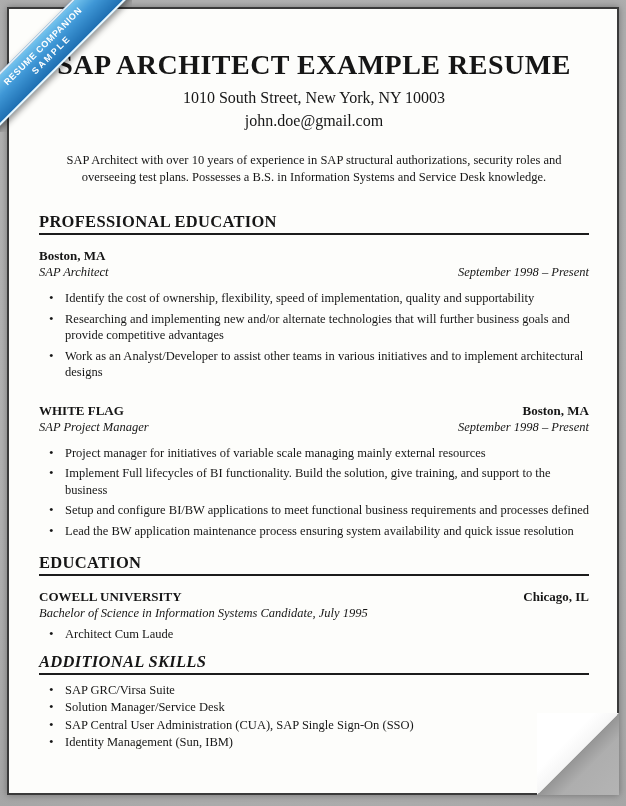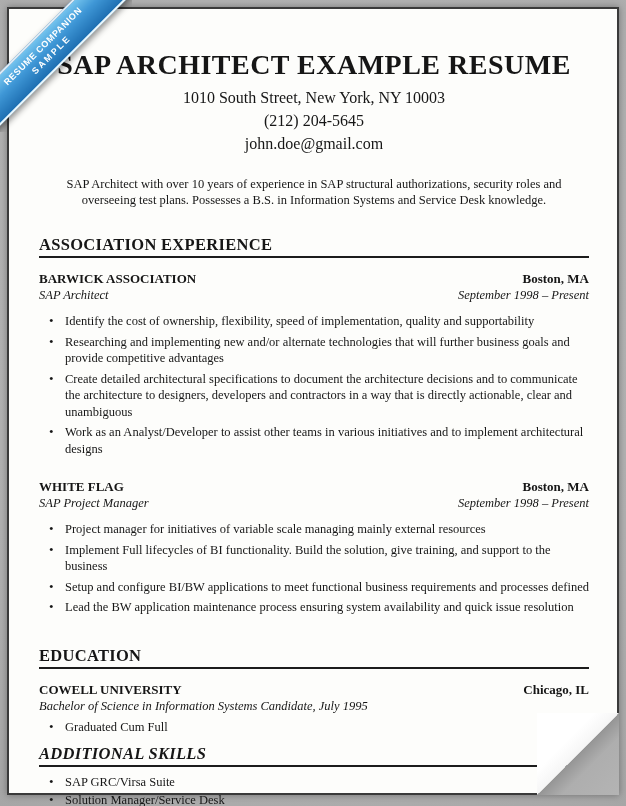--- a/index.html
+++ b/index.html
@@ -124,41 +124,38 @@
 </head>
 <body>
 
 <div class="stage">
 
   <div class="page">
 
     <div class="title">SAP ARCHITECT EXAMPLE RESUME</div>
     <div class="contact">
       <div>1010 South Street, New York, NY 10003</div>
-      <div>(212) 204-5645</div>
       <div>john.doe@gmail.com</div>
     </div>
 
     <p class="summary">SAP Architect with over 10 years of experience in SAP structural authorizations, security roles and overseeing test plans. Possesses a B.S. in Information Systems and Service Desk knowledge.</p>
 
-    <h2 class="sec-heading">ASSOCIATION EXPERIENCE</h2>
+    <h2 class="sec-heading">PROFESSIONAL EDUCATION</h2>
 
     <div class="entry">
       <div class="row">
-        <span class="company">BARWICK ASSOCIATION</span>
         <span class="location">Boston, MA</span>
       </div>
       <div class="role-row">
         <span>SAP Architect</span>
         <span>September 1998 – Present</span>
       </div>
       <ul class="bullets">
         <li>Identify the cost of ownership, flexibility, speed of implementation, quality and supportability</li>
         <li>Researching and implementing new and/or alternate technologies that will further business goals and provide competitive advantages</li>
-        <li>Create detailed architectural specifications to document the architecture decisions and to communicate the architecture to designers, developers and contractors in a way that is directly actionable, clear and unambiguous</li>
         <li>Work as an Analyst/Developer to assist other teams in various initiatives and to implement architectural designs</li>
       </ul>
     </div>
 
     <div class="entry second">
       <div class="row">
         <span class="company">WHITE FLAG</span>
         <span class="location">Boston, MA</span>
       </div>
       <div class="role-row">
@@ -166,30 +163,30 @@
         <span>September 1998 – Present</span>
       </div>
       <ul class="bullets">
         <li>Project manager for initiatives of variable scale managing mainly external resources</li>
         <li>Implement Full lifecycles of BI functionality. Build the solution, give training, and support to the business</li>
         <li>Setup and configure BI/BW applications to meet functional business requirements and processes defined</li>
         <li>Lead the BW application maintenance process ensuring system availability and quick issue resolution</li>
       </ul>
     </div>
 
-    <h2 class="sec-heading" style="margin-top:30px;">EDUCATION</h2>
+    <h2 class="sec-heading" style="margin-top:14px;">EDUCATION</h2>
 
     <div class="entry">
       <div class="row">
         <span class="company">COWELL UNIVERSITY</span>
         <span class="location">Chicago, IL</span>
       </div>
       <div class="degree">Bachelor of Science in Information Systems Candidate, July 1995</div>
       <ul class="bullets tight">
-        <li>Graduated Cum Full</li>
+        <li>Architect Cum Laude</li>
       </ul>
     </div>
 
     <h2 class="sec-heading tight">ADDITIONAL SKILLS</h2>
 
     <ul class="bullets tight" style="margin-top:7px;">
       <li>SAP GRC/Virsa Suite</li>
       <li>Solution Manager/Service Desk</li>
       <li>SAP Central User Administration (CUA), SAP Single Sign-On (SSO)</li>
       <li>Identity Management (Sun, IBM)</li>

